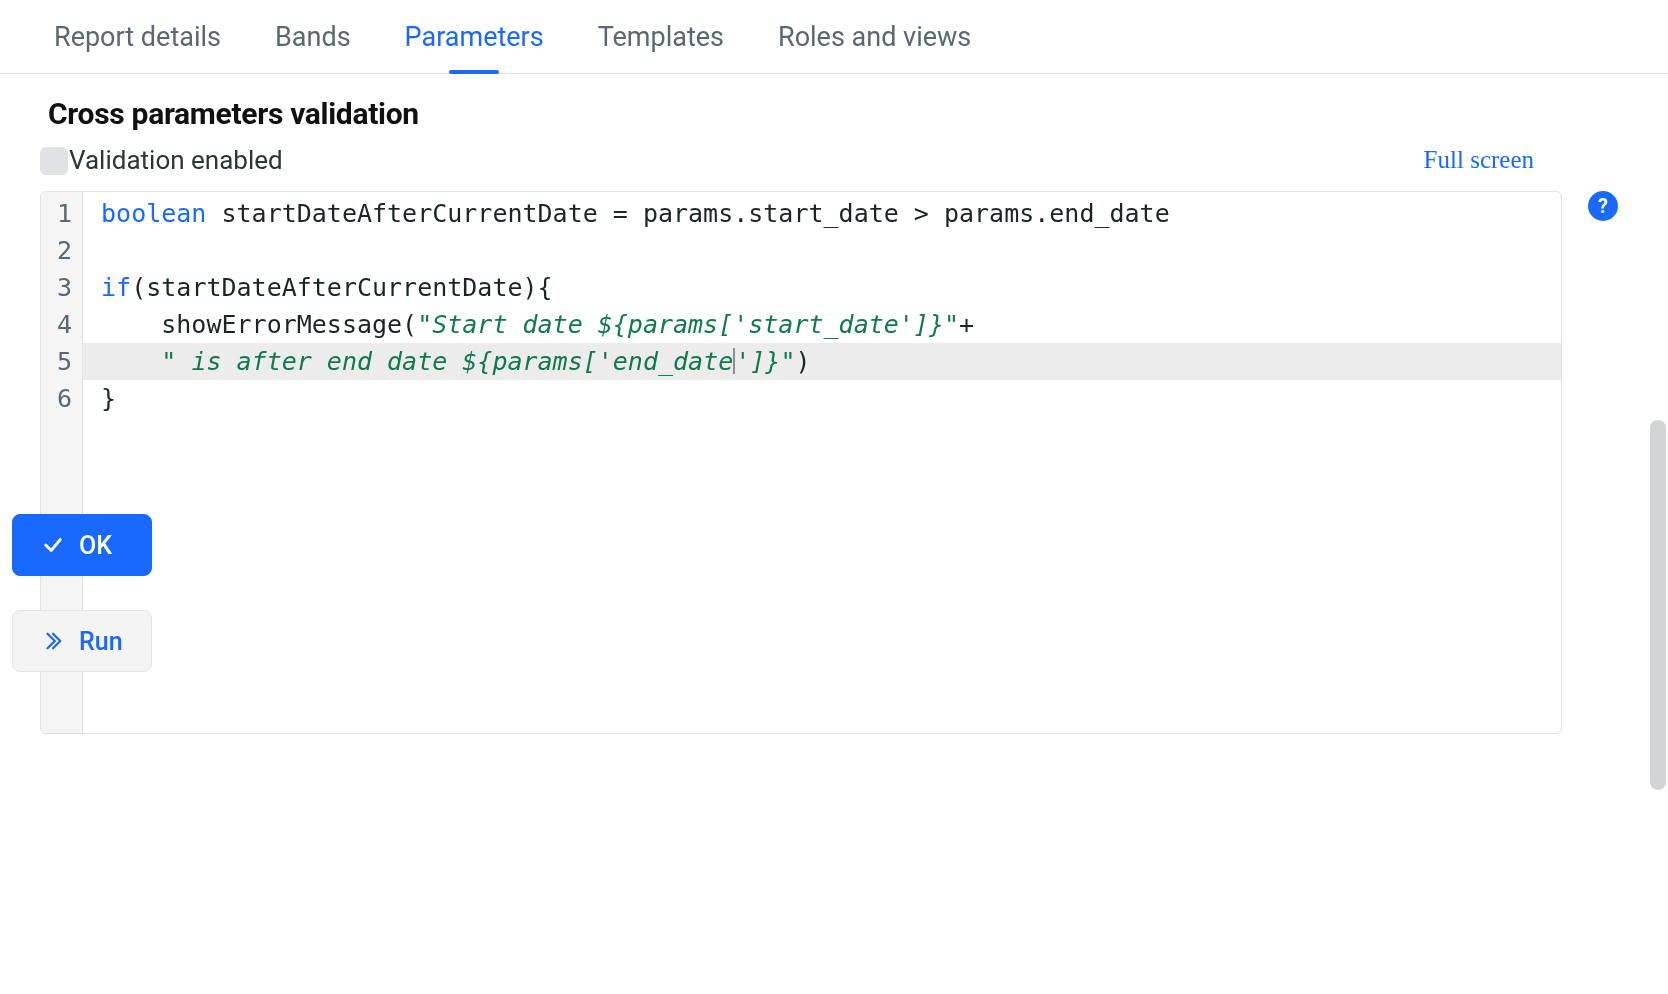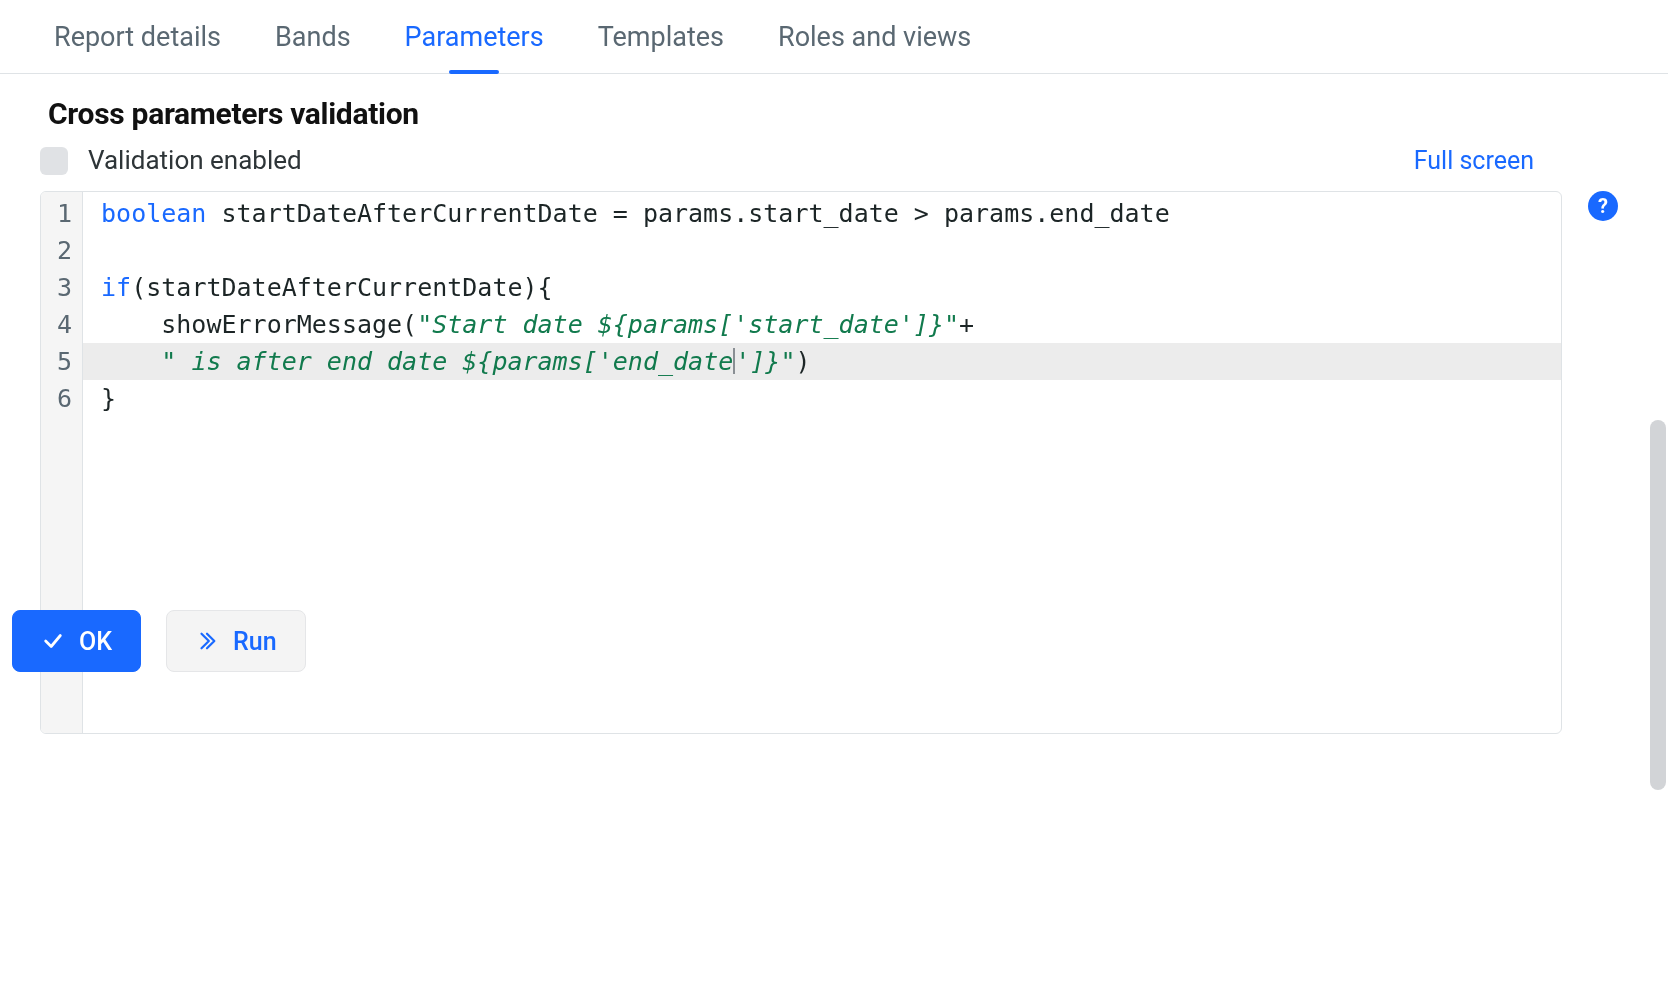--- a/index.html
+++ b/index.html
@@ -35,25 +35,25 @@
           bottom:-1px; width:50px; height:4px; background:var(--blue);
           border-radius:2px; }
 
   
   .section { padding:22px 50px 0 40px; position:relative; }
   .section-title { font-size:30px; font-weight:700; color:var(--heading);
                    margin:0 0 14px 8px; letter-spacing:-0.01em; }
 
   .validation-row { display:flex; align-items:center; justify-content:space-between;
                     padding-right:84px; }
-  .chk-wrap { display:flex; align-items:flex-end; gap:20px; font-size:26px; }
+  .chk-wrap { display:flex; align-items:flex-end; gap:1px; font-size:26px; }
   .chk { width:28px; height:28px; border-radius:6px; background:#e0e2e5;
          display:inline-block; }
   .chk-label { color:#2e3538; }
-  .fullscreen-link { color:var(--link-blue); font-size:25px; cursor:pointer; }
+  .fullscreen-link { color:var(--link-blue); font-size:25px; cursor:pointer;font-family:Liberation Serif, serif; }
 
   
   .code-wrap { position:relative; margin:16px 0 0 0; }
   .help-badge { position:absolute; right:0; top:0; width:30px; height:30px;
                 border-radius:50%; background:var(--blue); color:#fff;
                 display:flex; align-items:center; justify-content:center;
                 font-weight:700; font-size:20px; cursor:pointer; }
   .code-editor { width:calc(100% - 56px);
                  border:1px solid var(--border); border-radius:6px;
                  background:#fff; height:543px; overflow:hidden;
@@ -69,21 +69,21 @@
   .code-lines .ln { display:block; height:37px; position:relative; }
   .ln.current { background:var(--sel-bg); margin-left:-18px; padding-left:18px; }
   .kw  { color:var(--code-kw);text-align:right; }
   .str { color:var(--code-str); font-style:italic; }
   .pl  { color:var(--code-txt); }
   .caret { display:inline-block; width:2px; height:26px;
            background:#8a8f94; vertical-align:-4px; }
 
   
   .footer { position:absolute; left:12px; bottom:132px; }
-  .btns { display:flex; gap:25px; padding:40px 0 0 0; }
+  .btns { display:flex; gap:34px; padding:40px 0 0 0;flex-direction:column; }
   .btn  { display:flex; align-items:center; gap:14px; height:62px;
           padding:0 28px; border-radius:8px; border:1px solid var(--btn-border);
           background:var(--btn-bg); color:var(--blue); font-size:25px;
           cursor:pointer; user-select:none; font-weight:500; }
   .btn.primary { background:var(--blue); border-color:var(--blue); color:#fff; }
   .btn .ic { display:inline-flex; width:24px; height:24px; align-items:center;
              justify-content:center; }
 
   
   .fake-scrollbar { position:absolute; right:2px; top:80px; width:16px;

